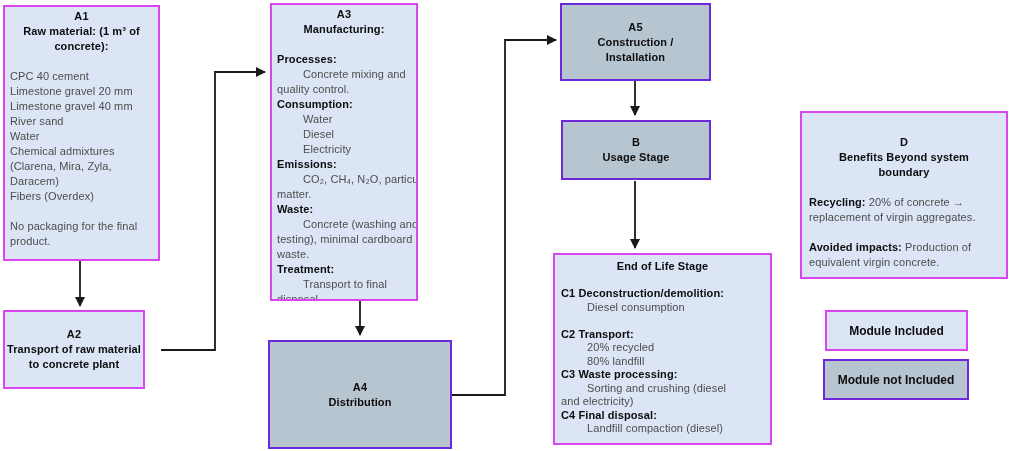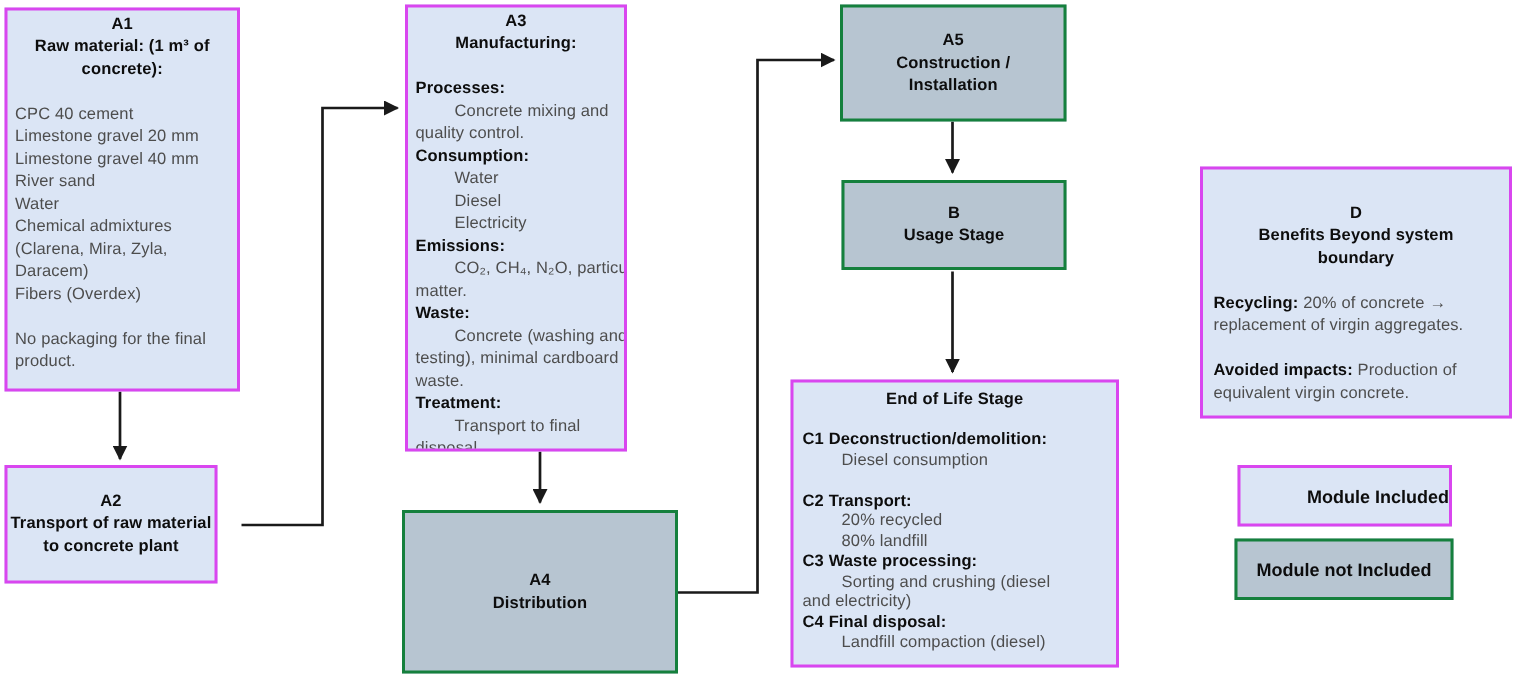--- a/index.html
+++ b/index.html
@@ -14,21 +14,21 @@
   }
   .node {
     position: absolute;
     font-size: 11px;
     line-height: 15px;
     color: #4d4d4d;
     overflow: hidden;
     letter-spacing: 0.1px;
   }
   .included { background: #dbe5f5; border: 2px solid #d946ef; }
-  .excluded { background: #b7c5d1; border: 2px solid #15803d; }
+  .excluded { background: #b7c5d1; border: 2px solid #6d28d9; }
   .textbox { padding: 2px 5px; }
   .centerbox {
     display: flex;
     flex-direction: column;
     align-items: center;
     justify-content: center;
     text-align: center;
   }
   .ln { white-space: pre; min-height: 1em; }
   .ln.title { font-weight: 700; color: #0d0d0d; text-align: center; }
@@ -125,21 +125,21 @@
       <div class="ln title">A5</div>
       <div class="ln title">Construction /</div>
       <div class="ln title">Installation</div>
     </div>
 
   <div id="node-b" class="node excluded centerbox" style="left:561px; top:120px; width:150px; height:60px;">
       <div class="ln title">B</div>
       <div class="ln title">Usage Stage</div>
     </div>
 
-  <div id="node-eol" class="node included" style="left:527px; top:253px; width:219px; height:192px;">
+  <div id="node-eol" class="node included" style="left:553px; top:253px; width:219px; height:192px;">
       <div class="ln title">End of Life Stage</div>
       <div class="ln blank">&nbsp;</div>
       <div class="ln head">C1 Deconstruction/demolition:</div>
       <div class="ln indent">Diesel consumption</div>
       <div class="ln blank">&nbsp;</div>
       <div class="ln head">C2 Transport:</div>
       <div class="ln indent">20% recycled</div>
       <div class="ln indent">80% landfill</div>
       <div class="ln head">C3 Waste processing:</div>
       <div class="ln indent">Sorting and crushing (diesel</div>
@@ -153,21 +153,21 @@
       <div class="ln title">Benefits Beyond system</div>
       <div class="ln title">boundary</div>
       <div class="ln blank">&nbsp;</div>
       <div class="ln body"><span class="b">Recycling:</span><span> 20% of concrete →</span></div>
       <div class="ln body">replacement of virgin aggregates.</div>
       <div class="ln blank">&nbsp;</div>
       <div class="ln body"><span class="b">Avoided impacts:</span><span> Production of</span></div>
       <div class="ln body">equivalent virgin concrete.</div>
     </div>
 
-  <div class="legendbox included" style="left:825px; top:310px; width:143px; height:41px;justify-content:flex-end;">
+  <div class="legendbox included" style="left:825px; top:310px; width:143px; height:41px;">
     <span>Module Included</span>
   </div>
 
   <div class="legendbox excluded" style="left:823px; top:359px; width:146px; height:41px;">
     <span>Module not Included</span>
   </div>
 
 </div>
 
 </body></html>

